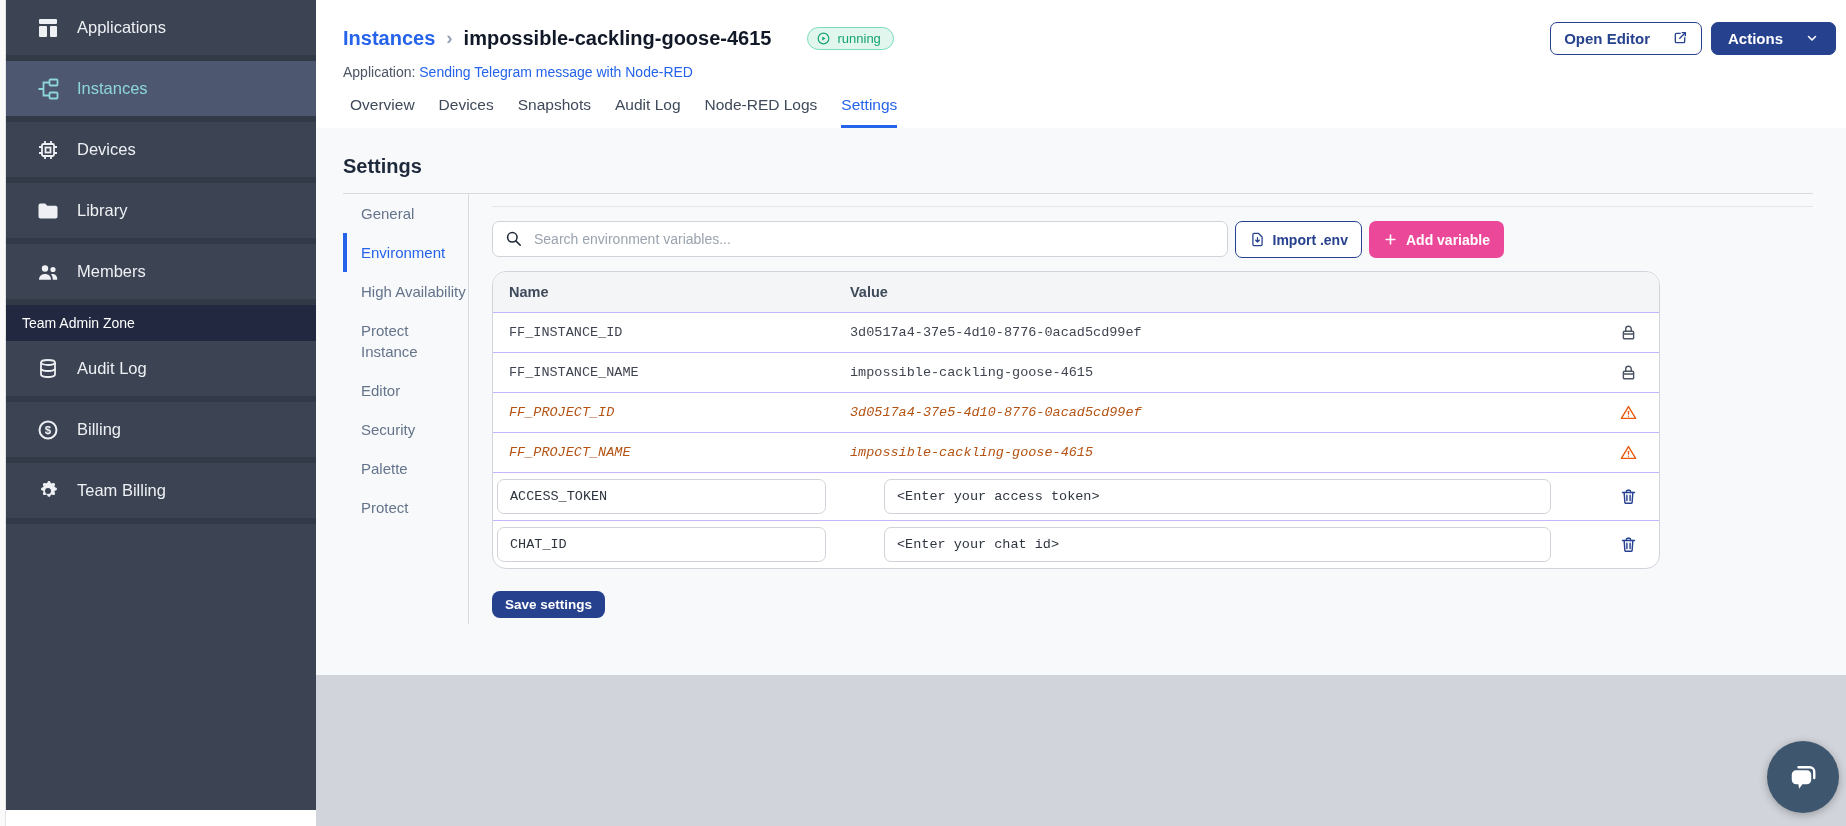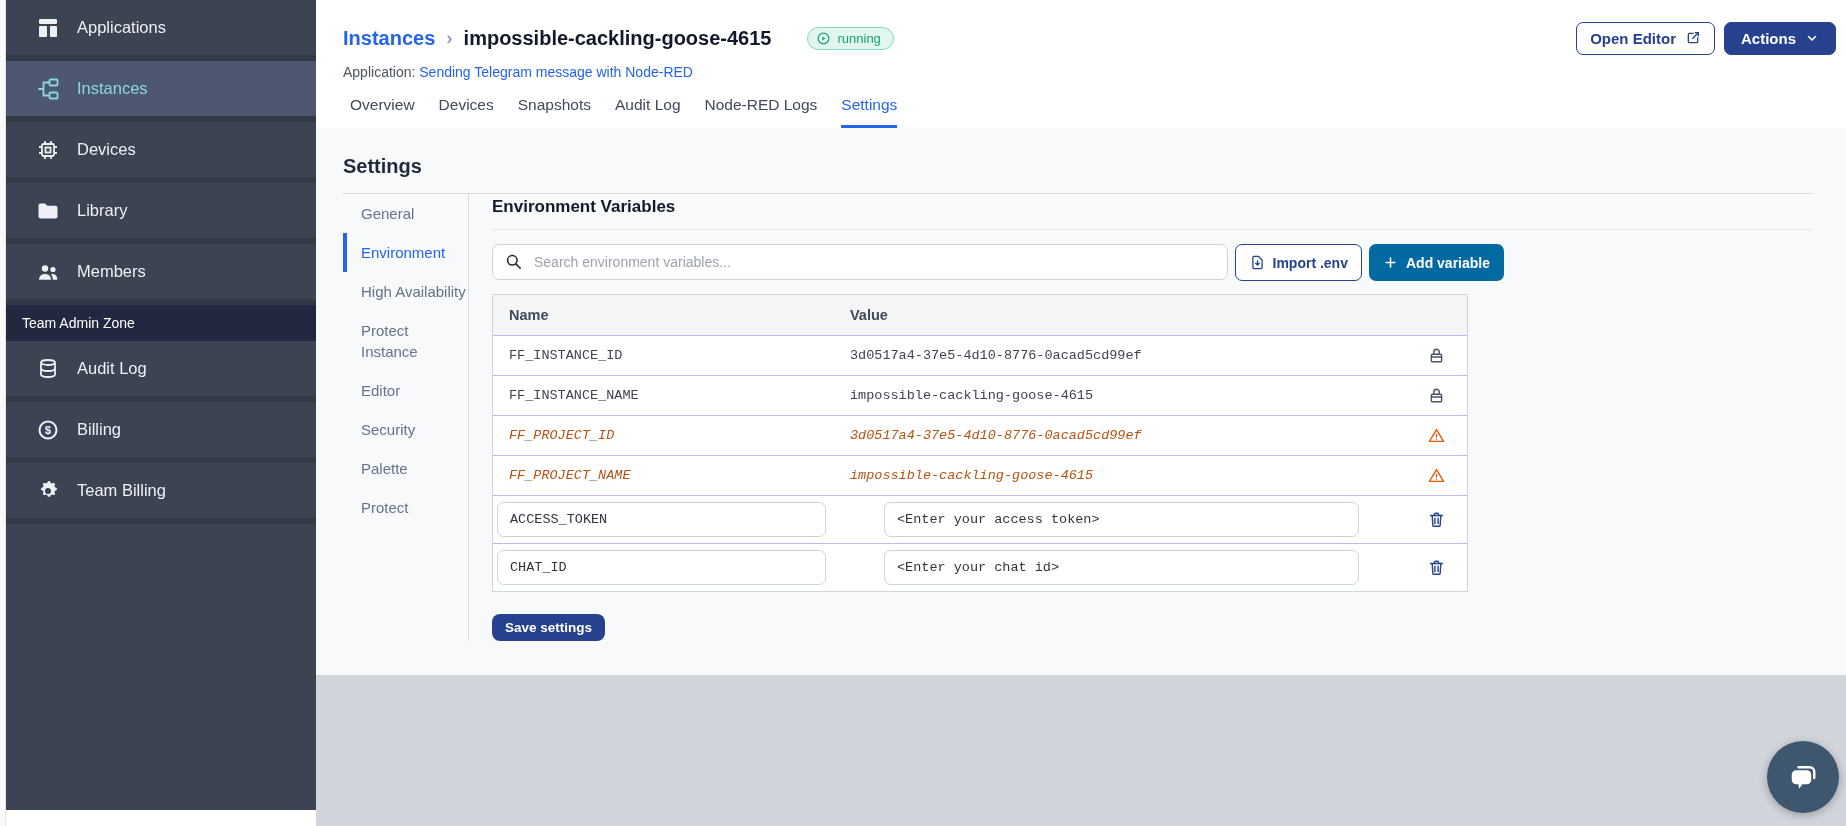--- a/index.html
+++ b/index.html
@@ -20,21 +20,21 @@
   
   .main { position:absolute; left:316px; top:0; right:0; bottom:0; background:#f8f9fb; }
   .topbar { background:#fff; padding:18px 10px 0 27px; }
   .crumb-row { display:flex; align-items:center; height:40px; }
   .crumb-root { color:#2563eb; font-weight:700; font-size:20px; cursor:pointer; }
   .crumb-sep { color:#94a3b8; margin:0 11px; font-size:19px; font-weight:700; }
   .crumb-name { color:#111827; font-weight:700; font-size:20px; }
   .badge { margin-left:36px; display:inline-flex; align-items:center; gap:6px; background:#e1f7ee;
            border:1px solid #7adcbd; color:#17a374; border-radius:999px; padding:3px 12px 3px 8px; font-size:13px; }
   .spacer { flex:1; }
-  .btn { display:inline-flex; align-items:center; gap:9px; border-radius:7px; font-weight:700; font-size:15px; cursor:pointer; }
+  .btn { display:inline-flex; align-items:center; gap:22px; border-radius:7px; font-weight:700; font-size:15px; cursor:pointer; }
   .btn-outline { border:1.5px solid #26418e; color:#26418e; background:#fff; padding:7px 13px; margin-right:9px; }
   .btn-solid { background:#26418e; color:#fff; border:1.5px solid #26418e; padding:7px 16px;align-items:center; }
   .app-line { margin-top:6px; font-size:14px; color:#4b5563; }
   .app-link { color:#2563eb; cursor:pointer; }
   .tabs { display:flex; gap:24px; margin-top:16px; padding-left:7px; }
   .tab { font-size:15.5px; color:#3f4a5a; padding-bottom:11px; border-bottom:3px solid transparent; cursor:pointer; }
   .tab.active { color:#2563eb; border-bottom-color:#2563eb; }
 
   .content { padding:27px 0 0 27px; position:relative; }
   .settings-title { font-size:20px; font-weight:700; color:#1e293b; }
@@ -52,24 +52,24 @@
   .env-divider { height:1px; background:#e3e6ea; margin-top:12px; width:1321px; }
 
   .toolbar { display:flex; margin-top:14px; gap:7px; width:1012px; }
   .search-box { flex:1; position:relative; }
   .search-box input { width:100%; height:36px; border:1px solid #cfd4da; border-radius:7px;
         padding:0 12px 0 41px; font-size:14px; color:#111827; background:#fff; outline:none; }
   .search-box input::placeholder { color:#9aa3af; }
   .search-ic { position:absolute; left:12px; top:8px; width:19px; height:19px; }
   .btn-import { height:37px; background:#fff; border:1.5px solid #26418e; color:#26418e;
         border-radius:7px; display:inline-flex; align-items:center; gap:7px; padding:0 13px; font-weight:700; font-size:14px; cursor:pointer; }
-  .btn-add { height:37px; background:#0369a1; color:#fff; border:none; border-radius:7px;
+  .btn-add { height:37px; background:#ec4899; color:#fff; border:none; border-radius:7px;
         display:inline-flex; align-items:center; gap:8px; padding:0 14px; font-weight:700; font-size:14px; cursor:pointer; }
 
-  .env-table { margin-top:13px; width:976px; border:1px solid #d0d5db; border-radius:0; background:#fff; overflow:hidden; }
+  .env-table { margin-top:13px; width:1168px; border:1px solid #d0d5db; border-radius:14px; background:#fff; overflow:hidden; }
   .t-head { display:grid; grid-template-columns:341px 1fr 62px; height:40px; background:#f4f5f7;
         align-items:center; font-size:14.5px; font-weight:700; color:#3f4a5a; }
   .t-head .cell { padding-left:16px; }
   .t-row { display:grid; grid-template-columns:341px 1fr 62px; height:40px; align-items:center;
         border-top:1px solid #c4b5fd; font-family:"Liberation Mono","DejaVu Sans Mono",monospace;
         font-size:13.5px; color:#3f4450; }
   .t-row .cell { padding-left:16px; overflow:hidden; white-space:nowrap; }
   .t-row.deprecated { color:#b45313; font-style:italic; }
   .t-row.input-row { height:48px;gap:43px; }
   .icon-cell { display:flex; justify-content:center; align-items:center; }
@@ -217,21 +217,20 @@
         <div class="subnav-item">High Availability</div>
         <div class="subnav-item">Protect Instance</div>
         <div class="subnav-item">Editor</div>
         <div class="subnav-item">Security</div>
         <div class="subnav-item">Palette</div>
         <div class="subnav-item">Protect</div>
       </nav>
       <div class="vdiv"></div>
 
       <section class="env-col">
-        <h3 class="env-title">Environment Variables</h3>
         <div class="env-divider"></div>
 
         <div class="toolbar">
           <div class="search-box">
             <svg class="search-ic" viewBox="0 0 24 24" fill="none" stroke="#1f2937" stroke-width="2">
               <circle cx="10.5" cy="10.5" r="6"></circle>
               <path d="M15 15l5.5 5.5" stroke-linecap="round"></path>
             </svg>
             <input type="text" placeholder="Search environment variables..." style="">
           </div>

